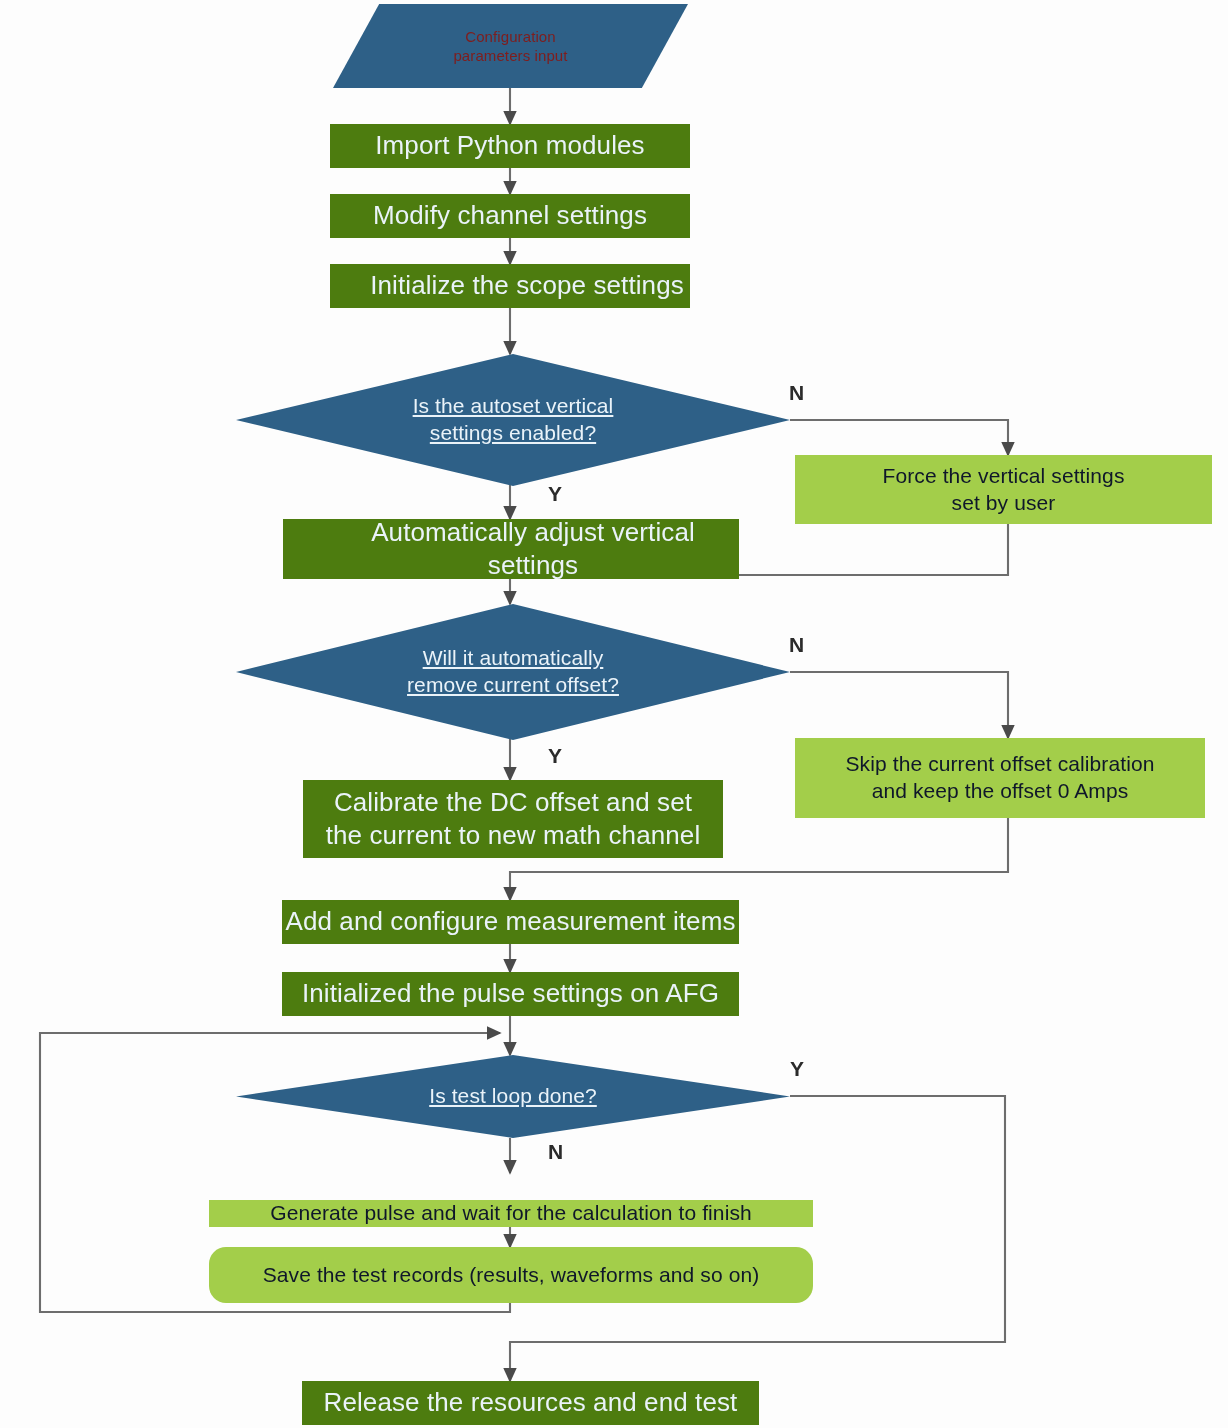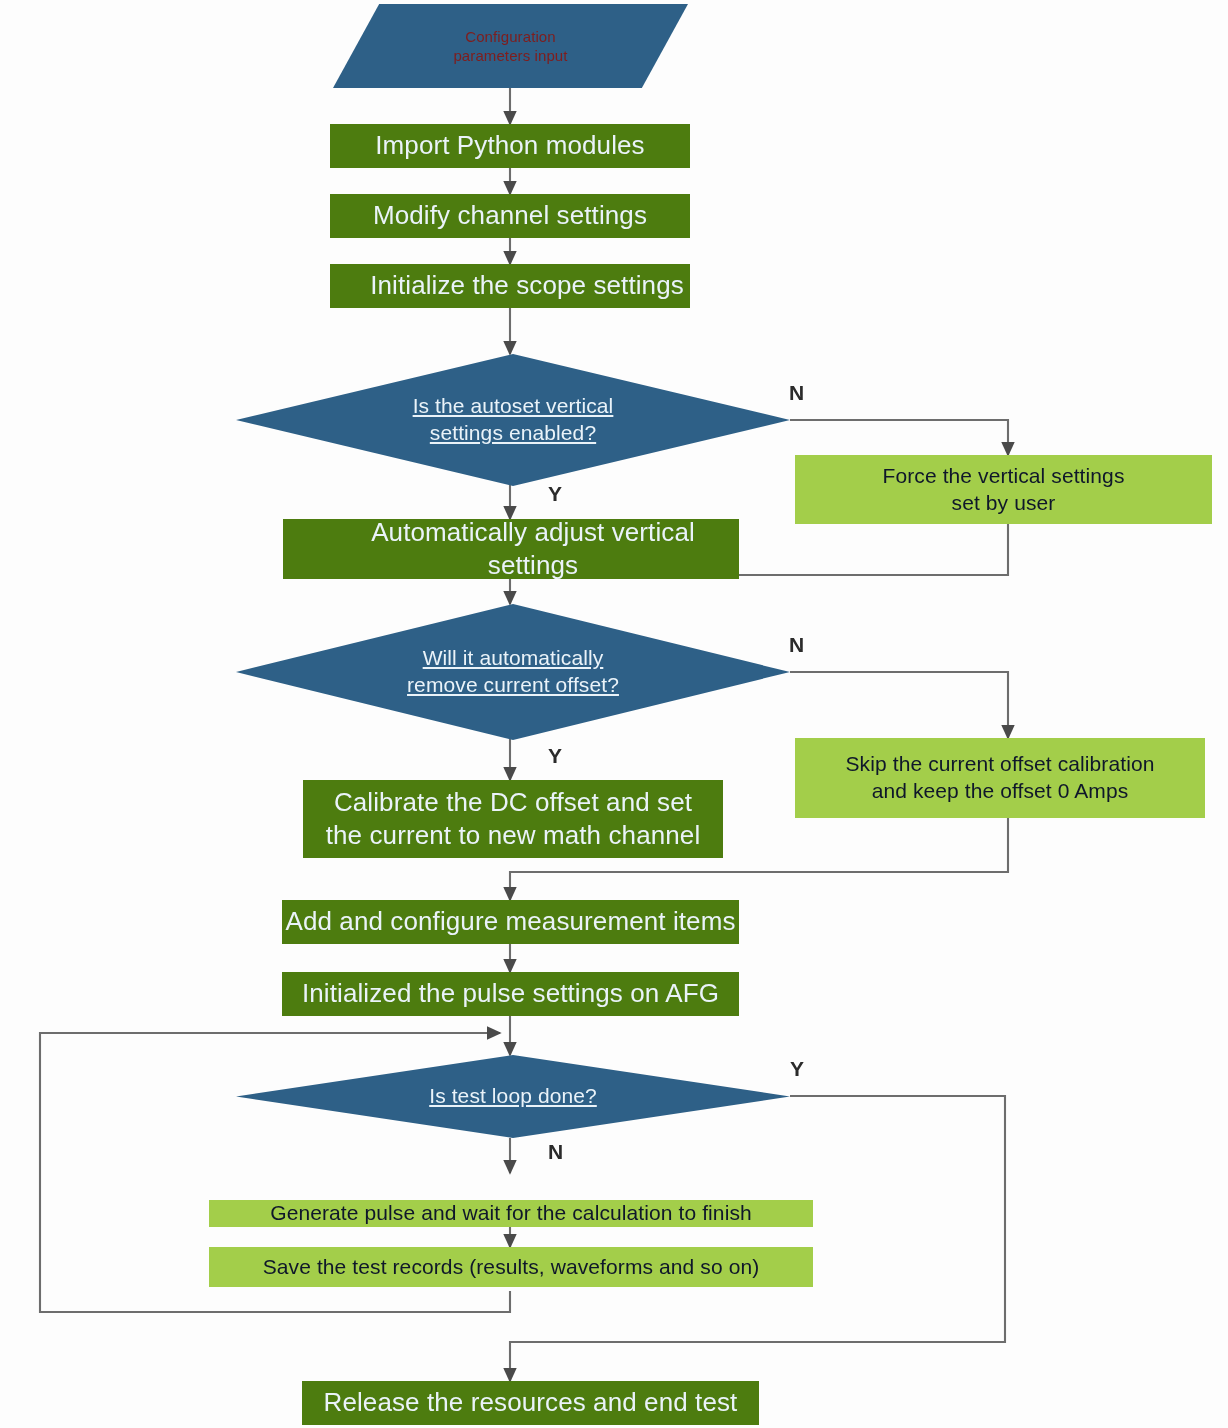--- a/index.html
+++ b/index.html
@@ -151,17 +151,17 @@
 
   <div class="node proc" style="left:282px;top:972px;width:457px;height:44px;z-index:8;">Initialized the pulse settings on AFG</div>
 
   <div class="node dec" style="left:236px;top:1055px;width:554px;height:83px;z-index:8;">
     <span class="shape"></span>
     <span class="txt">Is test loop done?</span>
   </div>
 
   <div class="node proc-green" style="left:209px;top:1173px;width:604px;height:27px;z-index:8;margin-top:27px;">Generate pulse and wait for the calculation to finish</div>
 
-  <div class="node proc-green" style="left:209px;top:1247px;width:604px;height:40px;z-index:8;">Save the test records (results, waveforms and so on)</div>
+  <div class="node proc-green" style="left:209px;top:1247px;width:604px;height:56px;z-index:8;border-radius:17px;">Save the test records (results, waveforms and so on)</div>
 
   <div class="node proc" style="left:282px;top:1381px;width:457px;height:44px;z-index:8;margin-left:20px;">Release the resources and end test</div>
 
 </div>
 
 </body></html>

